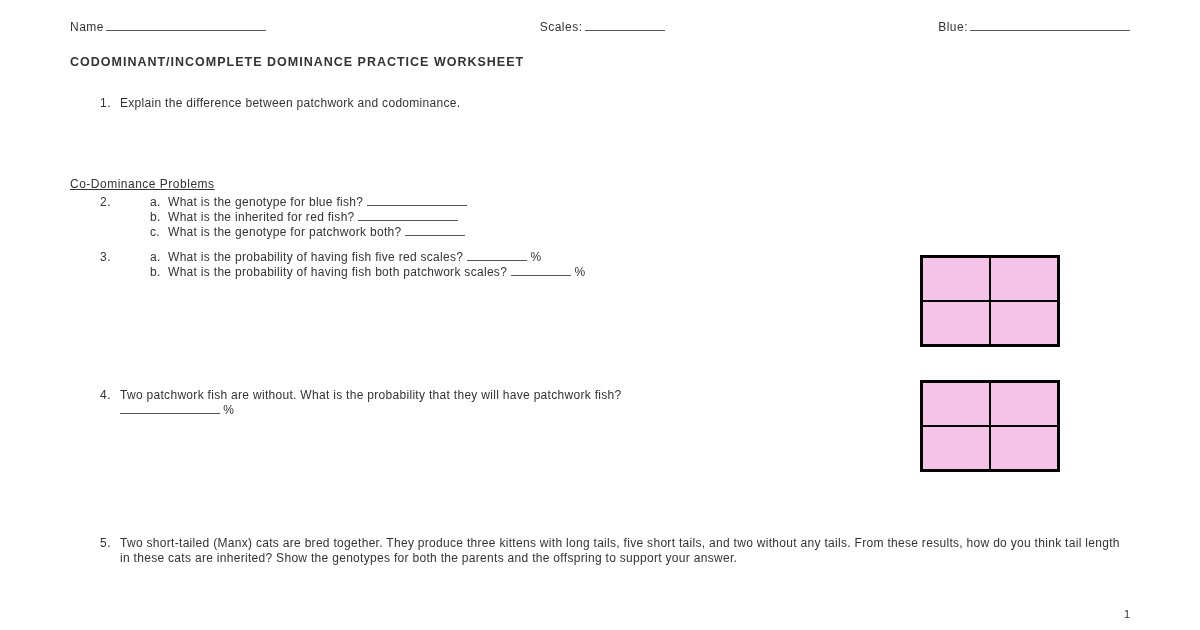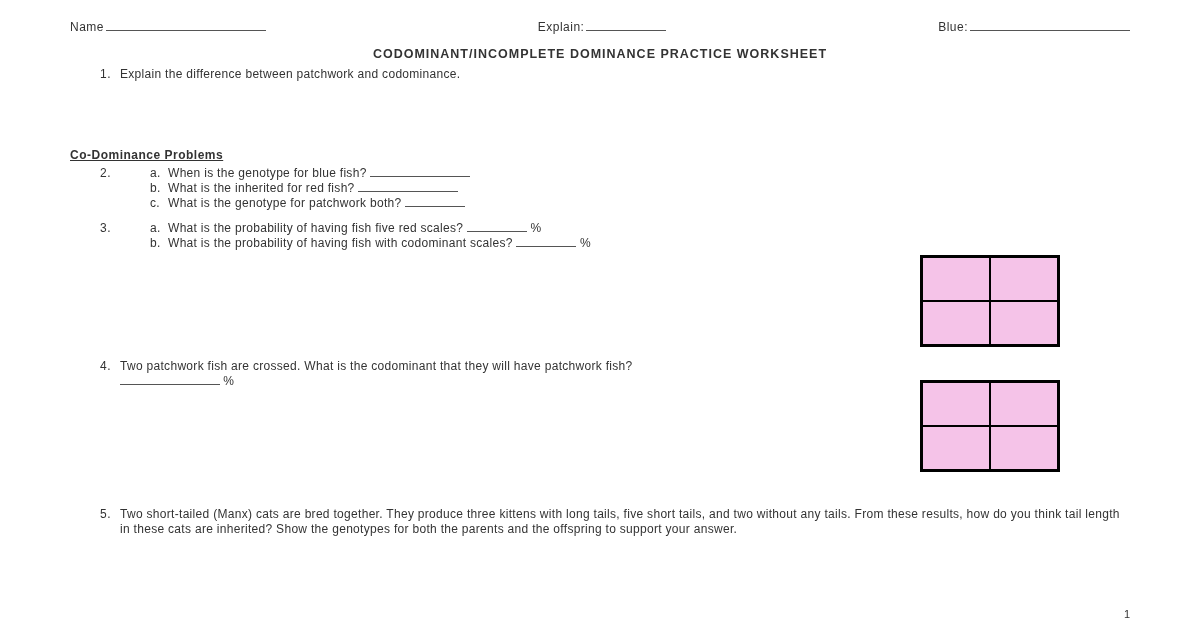--- a/index.html
+++ b/index.html
@@ -10,36 +10,36 @@
       width: 1200px;
       height: 630px;
       padding: 20px 70px 10px 70px;
       font-size: 12px;
       line-height: 1.25;
       position: relative;
     }
     .header-line {
       display: flex;
       justify-content: space-between;
-      margin-bottom: 12px;
+      margin-bottom: 20px;
       letter-spacing: 0.5px;
     }
     .header-line .field-label { display: inline-block; }
     .header-line .underline {
       display: inline-block;
       border-bottom: 1px solid #555;
       width: 160px;
       margin-left: 2px;
       vertical-align: baseline;
     }
     .title {
-      text-align: center;
+      text-align: left;
       font-weight: bold;
       letter-spacing: 1px;
-      margin-bottom: 4px;
+      margin-bottom: 25px;
       font-size: 12.5px;
     }
     .question-block {
       margin-bottom: 10px;
       padding-left: 50px;
       position: relative;
     }
     .q-number {
       position: absolute;
       left: 30px;
@@ -62,21 +62,21 @@
       top: 0;
     }
     .inline-underline {
       display: inline-block;
       border-bottom: 1px solid #555;
       width: 100px;
       vertical-align: baseline;
     }
     .short-underline { width: 60px; }
     .section-header {
-      font-weight: bold;
+      font-weight: normal;
       text-decoration: underline;
       letter-spacing: 0.5px;
       margin-top: 28px;
       margin-bottom: 3px;
     }
     .punnett {
       position: absolute;
       right: 140px;
       width: 140px;
       height: 92px;
@@ -100,21 +100,21 @@
     .gap-small { height: 28px; }
   </style>
 </head>
 <body>
 
 <div class="header-line">
   <span>
     <span class="field-label">Name</span><span class="underline"></span>
   </span>
   <span>
-    <span class="field-label">Explain:</span><span class="underline" style="width:80px"></span>
+    <span class="field-label">Scales:</span><span class="underline" style="width:80px"></span>
   </span>
   <span>
     <span class="field-label">Blue:</span><span class="underline"></span>
   </span>
 </div>
 
 <div class="title">CODOMINANT/INCOMPLETE DOMINANCE PRACTICE WORKSHEET</div>
 
 <div class="question-block">
   <span class="q-number">1.</span>
@@ -123,21 +123,21 @@
 
 <div class="gap-small"></div>
 
 <div class="section-header">Co-Dominance Problems</div>
 
 <div class="question-block">
   <span class="q-number">2.</span>
   <div class="sub-list">
     <div class="sub-item">
       <span class="sub-letter">a.</span>
-      <span>When is the genotype for blue fish?</span>
+      <span>What is the genotype for blue fish?</span>
       <span class="inline-underline"></span>
     </div>
     <div class="sub-item">
       <span class="sub-letter">b.</span>
       <span>What is the inherited for red fish?</span>
       <span class="inline-underline"></span>
     </div>
     <div class="sub-item">
       <span class="sub-letter">c.</span>
       <span>What is the genotype for patchwork both?</span>
@@ -150,37 +150,37 @@
   <span class="q-number">3.</span>
   <div class="sub-list">
     <div class="sub-item">
       <span class="sub-letter">a.</span>
       <span>What is the probability of having fish five red scales?</span>
       <span class="inline-underline short-underline"></span>
       <span>%</span>
     </div>
     <div class="sub-item">
       <span class="sub-letter">b.</span>
-      <span>What is the probability of having fish with codominant scales?</span>
+      <span>What is the probability of having fish both patchwork scales?</span>
       <span class="inline-underline short-underline"></span>
       <span>%</span>
     </div>
   </div>
 </div>
 
 <div class="punnett punnett-1">
   <div class="punnett-cell"></div>
   <div class="punnett-cell"></div>
   <div class="punnett-cell"></div>
   <div class="punnett-cell"></div>
 </div>
 
 <div class="question-block" style="margin-top:108px">
   <span class="q-number">4.</span>
-  <span class="q-text">Two patchwork fish are crossed.  What is the codominant that they will have patchwork fish?</span><br>
+  <span class="q-text">Two patchwork fish are without.  What is the probability that they will have patchwork fish?</span><br>
   <span class="inline-underline"></span>
   <span>%</span>
 </div>
 
 <div class="punnett punnett-2">
   <div class="punnett-cell"></div>
   <div class="punnett-cell"></div>
   <div class="punnett-cell"></div>
   <div class="punnett-cell"></div>
 </div>

